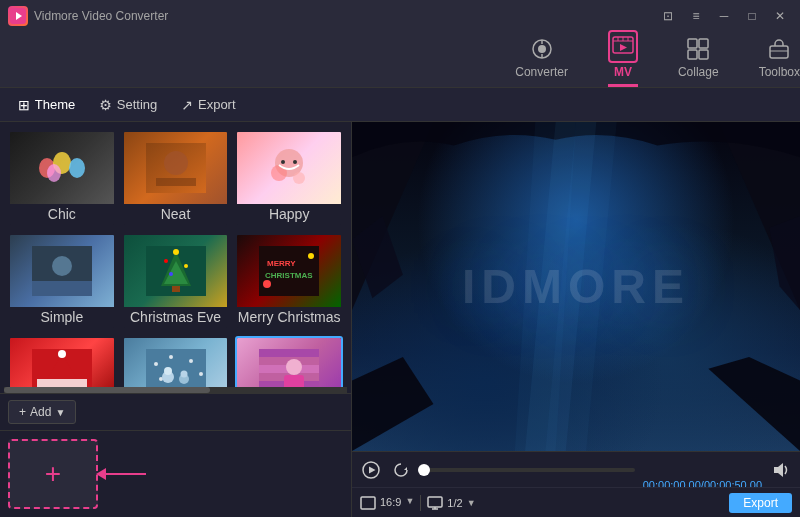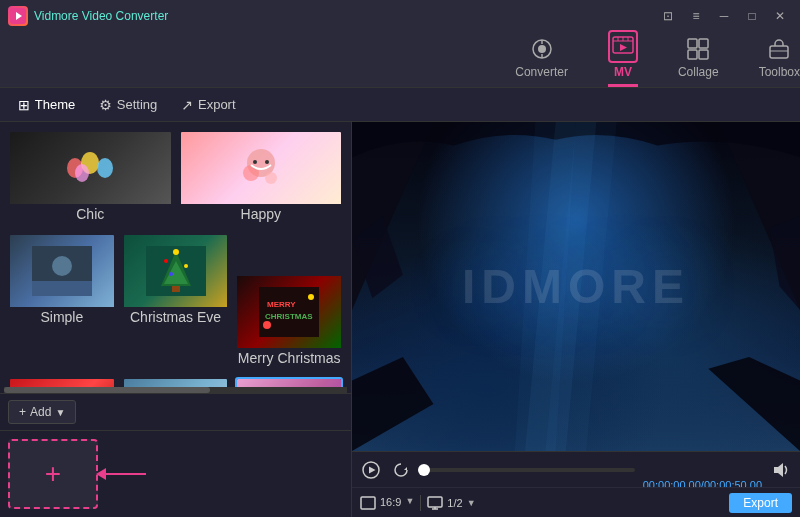--- a/index.html
+++ b/index.html
@@ -33,21 +33,21 @@
       border-radius: 4px;
       display: flex;
       align-items: center;
       justify-content: center;
       font-size: 10px;
       font-weight: bold;
       color: white;
     }
     .title-text {
       font-size: 12px;
-      color: #5eead4;
+      color: #a3a3a3;
     }
     .title-bar-controls {
       display: flex;
       gap: 4px;
     }
     .title-btn {
       width: 24px;
       height: 20px;
       background: transparent;
       border: none;
@@ -174,21 +174,21 @@
       padding: 2px 0 3px;
       background: #1e1e2e;
     }
 
     
     .theme-chic { background: linear-gradient(135deg, #1a1a1a 0%, #333 50%, #555 100%); }
     .theme-neat { background: linear-gradient(135deg, #8B4513 0%, #D2691E 50%, #A0522D 100%); }
     .theme-happy { background: linear-gradient(135deg, #ff9a9e 0%, #fecfef 50%, #ffecd2 100%); }
     .theme-simple { background: linear-gradient(135deg, #2c3e50 0%, #4a6fa5 50%, #7eb0d4 100%); }
     .theme-christmas-eve { background: linear-gradient(135deg, #0d4f3c 0%, #1a6b50 50%, #c8a020 100%); }
-    .theme-merry-christmas { background: linear-gradient(135deg, #1a0a0a 0%, #8b0000 50%, #006400 100%); margin-top: 41px; }
+    .theme-merry-christmas { background: linear-gradient(135deg, #1a0a0a 0%, #8b0000 50%, #006400 100%); }
     .theme-santa { background: linear-gradient(135deg, #c8161c 0%, #ff4444 50%, #8b0000 100%); }
     .theme-snowy { background: linear-gradient(135deg, #4a7c9e 0%, #7ab3d1 50%, #b8d4e8 100%); }
     .theme-stripes { background: linear-gradient(135deg, #e8a0d0 0%, #c060a0 50%, #9030b0 100%); }
 
     
     .thumb-content {
       position: absolute;
       top: 0; left: 0; right: 0; bottom: 0;
       display: flex;
       align-items: center;
@@ -486,20 +486,38 @@
 
               <svg width="60" height="50" viewBox="0 0 60 50">
                 <ellipse cx="15" cy="25" rx="8" ry="10" fill="#ff6b6b" opacity="0.8"></ellipse>
                 <ellipse cx="30" cy="20" rx="9" ry="11" fill="#ffd93d" opacity="0.8"></ellipse>
                 <ellipse cx="45" cy="25" rx="8" ry="10" fill="#6bceff" opacity="0.8"></ellipse>
                 <ellipse cx="22" cy="30" rx="7" ry="9" fill="#ff9ff3" opacity="0.7"></ellipse>
               </svg>
             </div>
           </div>
           <div class="theme-label">Chic</div>
+        </div>
+        <div class="theme-card">
+          <div class="theme-card-img theme-neat">
+            <div class="thumb-content">
+              <svg width="60" height="50" viewBox="0 0 60 50">
+                <rect width="60" height="50" fill="url(#neat-grad)"></rect>
+                <defs>
+                  <linearGradient id="neat-grad" x1="0" y1="0" x2="1" y2="1">
+                    <stop offset="0%" stop-color="#8B4513"></stop>
+                    <stop offset="100%" stop-color="#D2691E"></stop>
+                  </linearGradient>
+                </defs>
+                <circle cx="30" cy="20" r="12" fill="#A0522D" opacity="0.7"></circle>
+                <rect x="10" y="35" width="40" height="8" fill="#6B3410" opacity="0.5"></rect>
+              </svg>
+            </div>
+          </div>
+          <div class="theme-label">Neat</div>
         </div>
         <div class="theme-card">
           <div class="theme-card-img theme-happy">
             <div class="thumb-content">
               <svg width="60" height="50" viewBox="0 0 60 50">
                 <circle cx="30" cy="20" r="14" fill="#f0a0a0" opacity="0.8"></circle>
                 <circle cx="20" cy="30" r="8" fill="#ff8080" opacity="0.6"></circle>
                 <circle cx="40" cy="35" r="6" fill="#ffb0b0" opacity="0.6"></circle>
                 <path d="M20 22 Q30 30 40 22" stroke="#fff" stroke-width="2" fill="none"></path>
                 <circle cx="24" cy="19" r="2" fill="#333"></circle>

